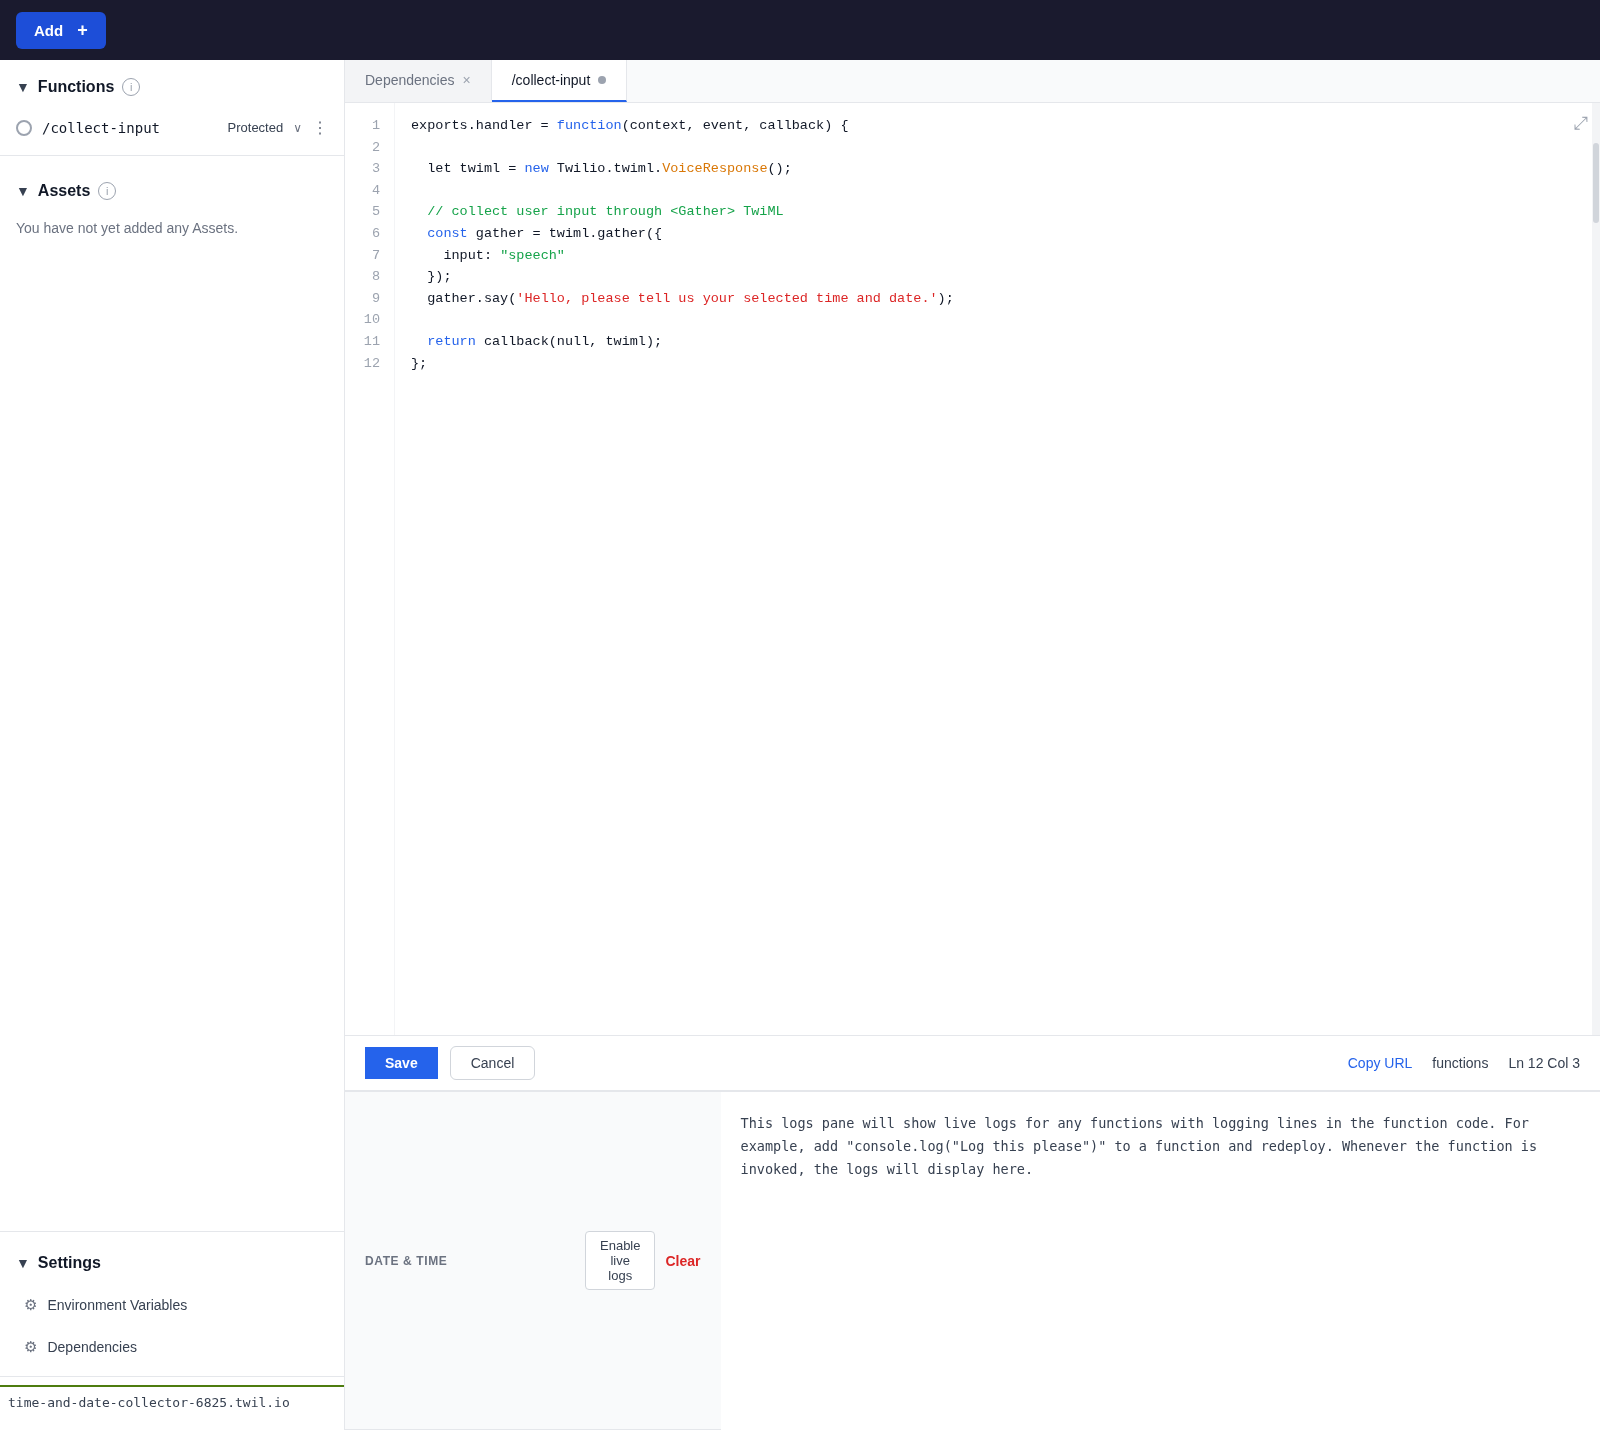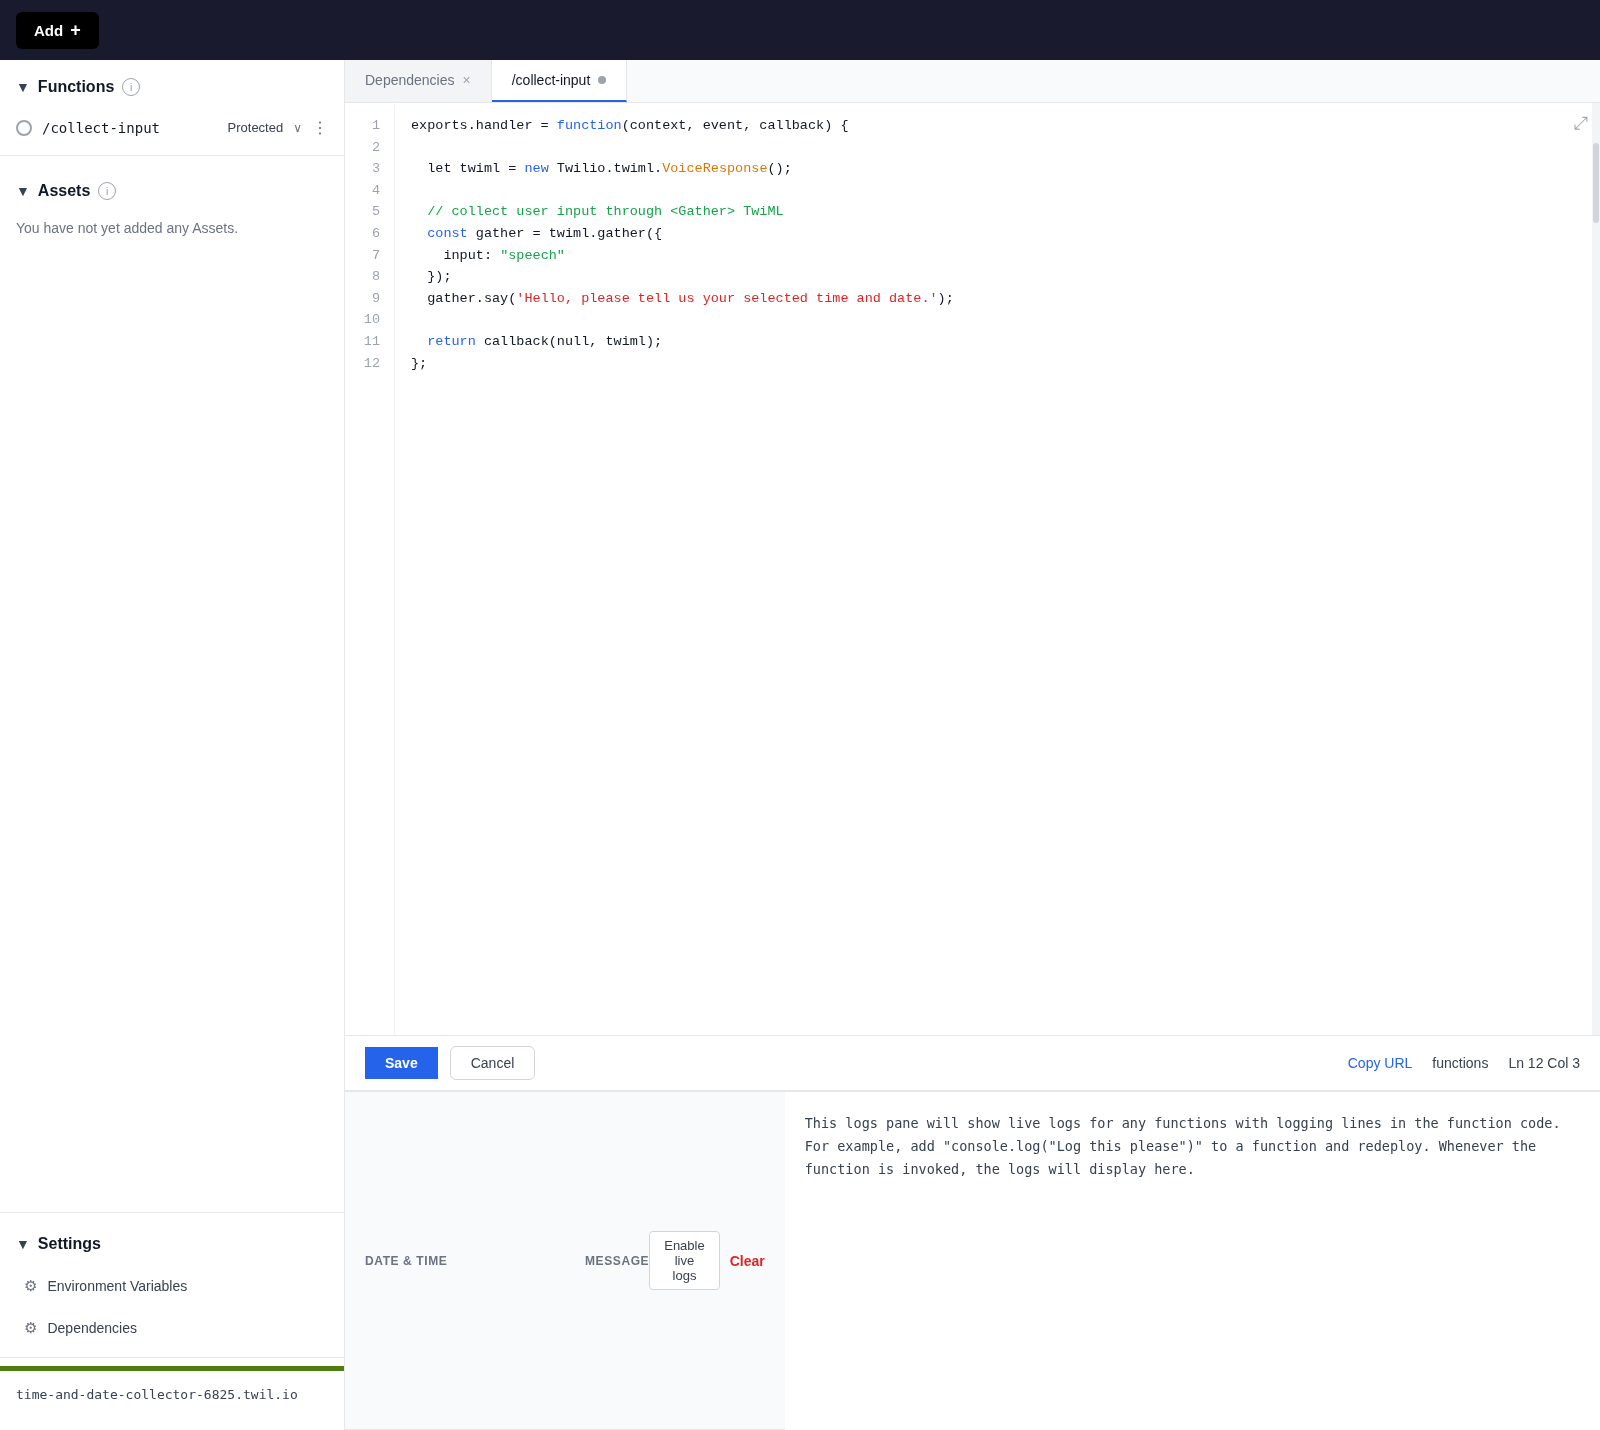--- a/index.html
+++ b/index.html
@@ -1,20 +1,20 @@
 <!DOCTYPE html>
 <html><head>
   <meta charset="utf-8">
   <style>
     * { box-sizing: border-box; margin: 0; padding: 0; }
     body { font-family: -apple-system, BlinkMacSystemFont, 'Segoe UI', sans-serif; background: #fff; display: flex; flex-direction: column; height: 1430px; width: 1600px; overflow: hidden; }
 
     
     .top-bar { height: 60px; background: #1a1a2e; display: flex; align-items: center; padding: 0 16px; }
-    .add-button { background: #000000; color: #fff; border: none; border-radius: 6px; padding: 8px 18px; font-size: 15px; font-weight: 600; cursor: pointer; display: flex; align-items: center; gap: 7px; }
+    .add-button { background: #1d4ed8; color: #fff; border: none; border-radius: 6px; padding: 8px 18px; font-size: 15px; font-weight: 600; cursor: pointer; display: flex; align-items: center; gap: 14px; }
     .add-button .plus { font-size: 18px; }
 
     
     .main { display: flex; flex: 1; height: calc(1430px - 60px); }
 
     
     .sidebar { width: 345px; min-width: 345px; border-right: 1px solid #e5e7eb; display: flex; flex-direction: column; background: #fff; }
 
     
     .section-header { display: flex; align-items: center; gap: 8px; padding: 18px 16px 12px; }
@@ -34,21 +34,21 @@
     
     .assets-section { padding-bottom: 12px; }
     .no-assets { font-size: 14px; color: #6b7280; padding: 8px 16px 16px; }
 
     
     .settings-section { border-top: 1px solid #e5e7eb; padding-top: 4px; }
     .settings-item { display: flex; align-items: center; gap: 10px; padding: 12px 24px; cursor: pointer; font-size: 14px; color: #374151; }
     .gear-icon { font-size: 15px; color: #6b7280; }
 
     
-    .deploy-section { margin-top: auto; border-top: 5px solid #4d7c0f; padding: 16px; }
+    .deploy-section { margin-top: auto; border-top: 2px solid #4d7c0f; padding: 8px; }
     .service-name { font-size: 13px; color: #374151; margin-bottom: 12px; font-family: monospace; }
     .deploy-button { width: 100%; background: #2563eb; color: #fff; border: none; border-radius: 6px; padding: 14px; font-size: 17px; font-weight: 700; cursor: pointer; }
 
     
     .editor-area { flex: 1; display: flex; flex-direction: column; overflow: hidden; }
 
     
     .tabs-bar { display: flex; align-items: center; border-bottom: 1px solid #e5e7eb; background: #f9fafb; padding-top: 0; }
     .tab { display: flex; align-items: center; gap: 8px; padding: 12px 20px; font-size: 14px; color: #6b7280; cursor: pointer; border-bottom: 2px solid transparent; background: #f3f4f6; border-right: 1px solid #e5e7eb; }
     .tab.active { background: #fff; color: #111827; border-bottom: 2px solid #2563eb; }
@@ -207,21 +207,20 @@
       <div class="toolbar-right">
         <span class="copy-url">Copy URL</span>
         <span class="lang-label">functions</span>
         <span class="cursor-pos">Ln 12  Col 3</span>
       </div>
     </div>
 
     <div class="logs-section">
       <div class="logs-header">
         <span class="logs-col logs-col-datetime">DATE &amp; TIME</span>
-        <span class="logs-col logs-col-message">MESSAGE</span>
         <div class="logs-actions">
           <button class="enable-logs-btn">Enable live logs</button>
           <button class="clear-btn">Clear</button>
         </div>
       </div>
       <div class="logs-body" id="logs-body">This logs pane will show live logs for any functions with logging lines in the function
 code. For example, add "console.log("Log this please")" to a function and redeploy.
 Whenever the function is invoked, the logs will display here.</div>
     </div>
 

